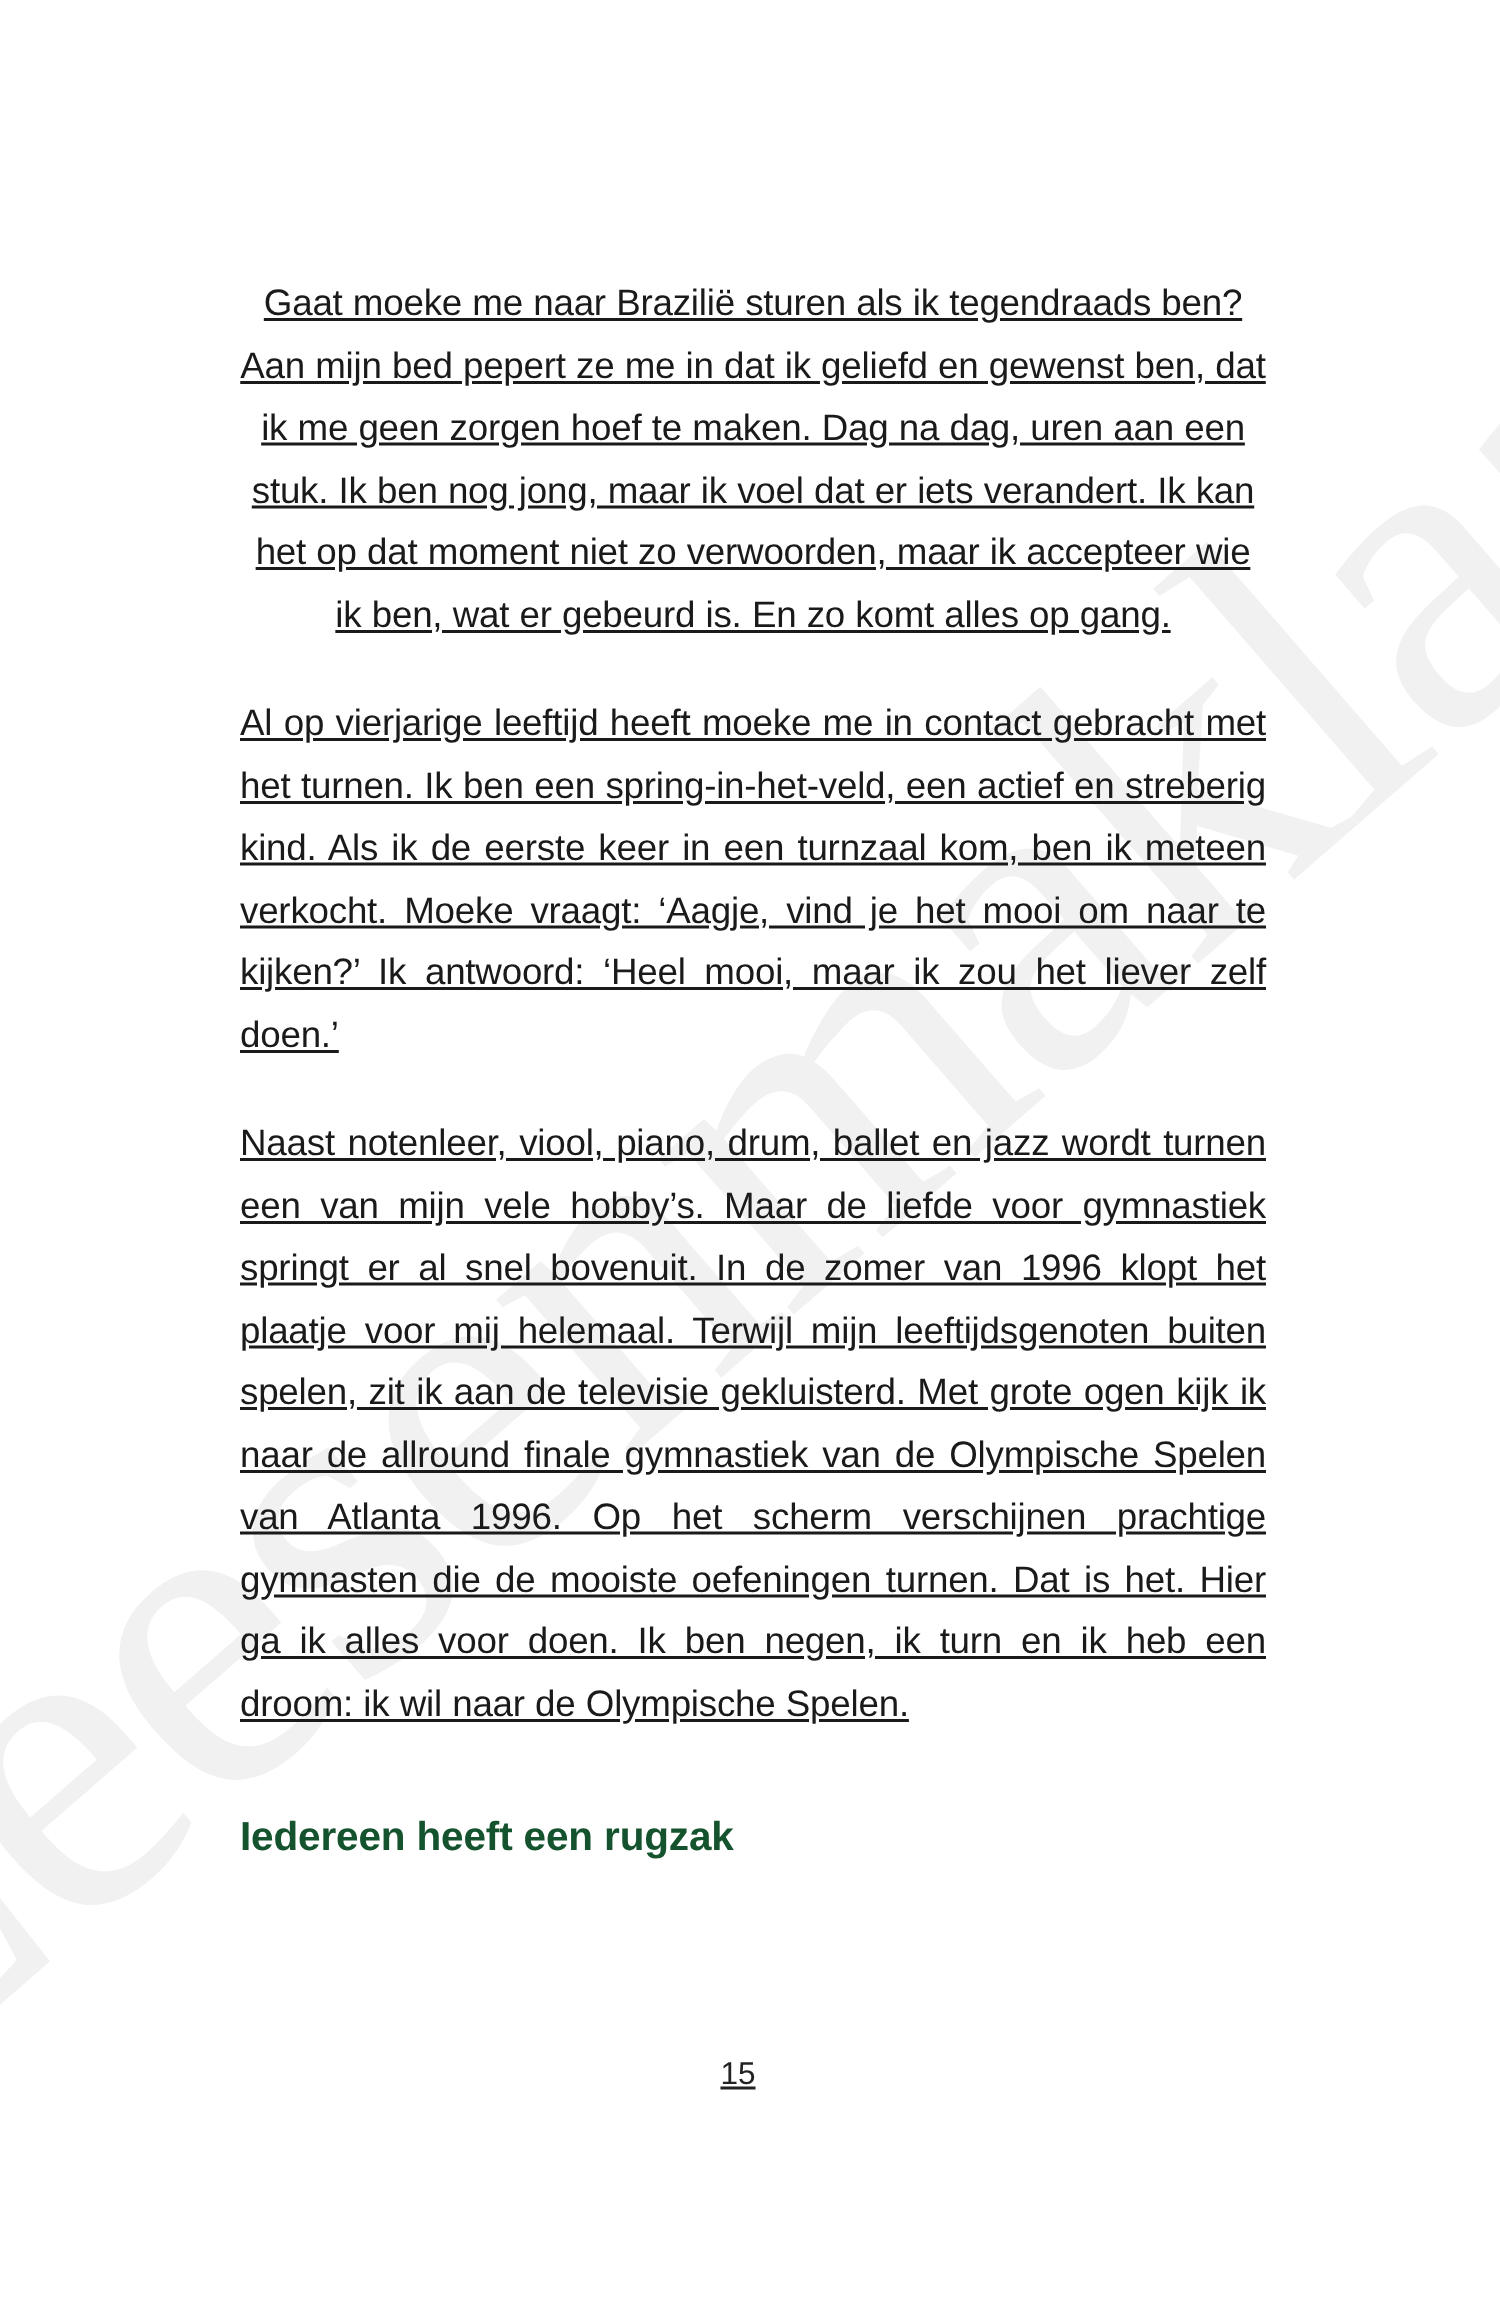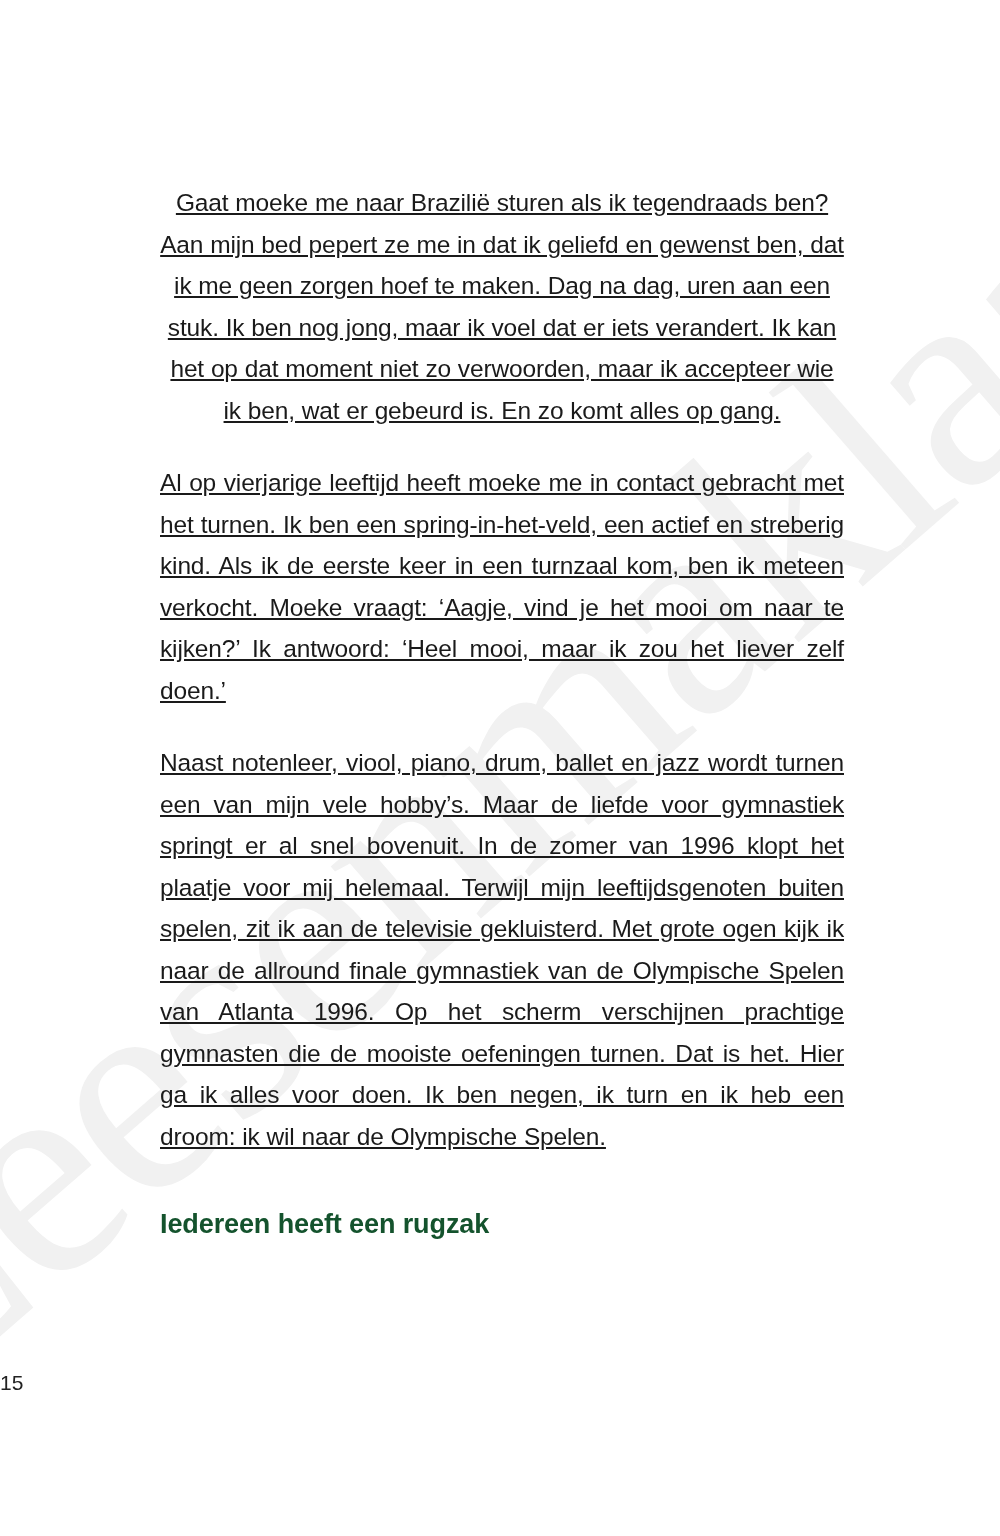--- a/index.html
+++ b/index.html
@@ -74,24 +74,26 @@
     font-weight: 700;
     color: #14532d;
     letter-spacing: -0.1px;
   }
 
   .page-number {
     position: absolute;
     left: 0;
     right: 16px;
     top: 1370px;
+    text-align: center;
     font-size: 21px;
     line-height: 26px;
     color: #222222;
     z-index: 2;
+    text-decoration: underline;
   }
 </style>
 </head>
 <body>
 
 <div class="page">
 
   <div class="watermark-layer">
     <div class="watermark-text">Leesenmaklaar</div>
   </div>

